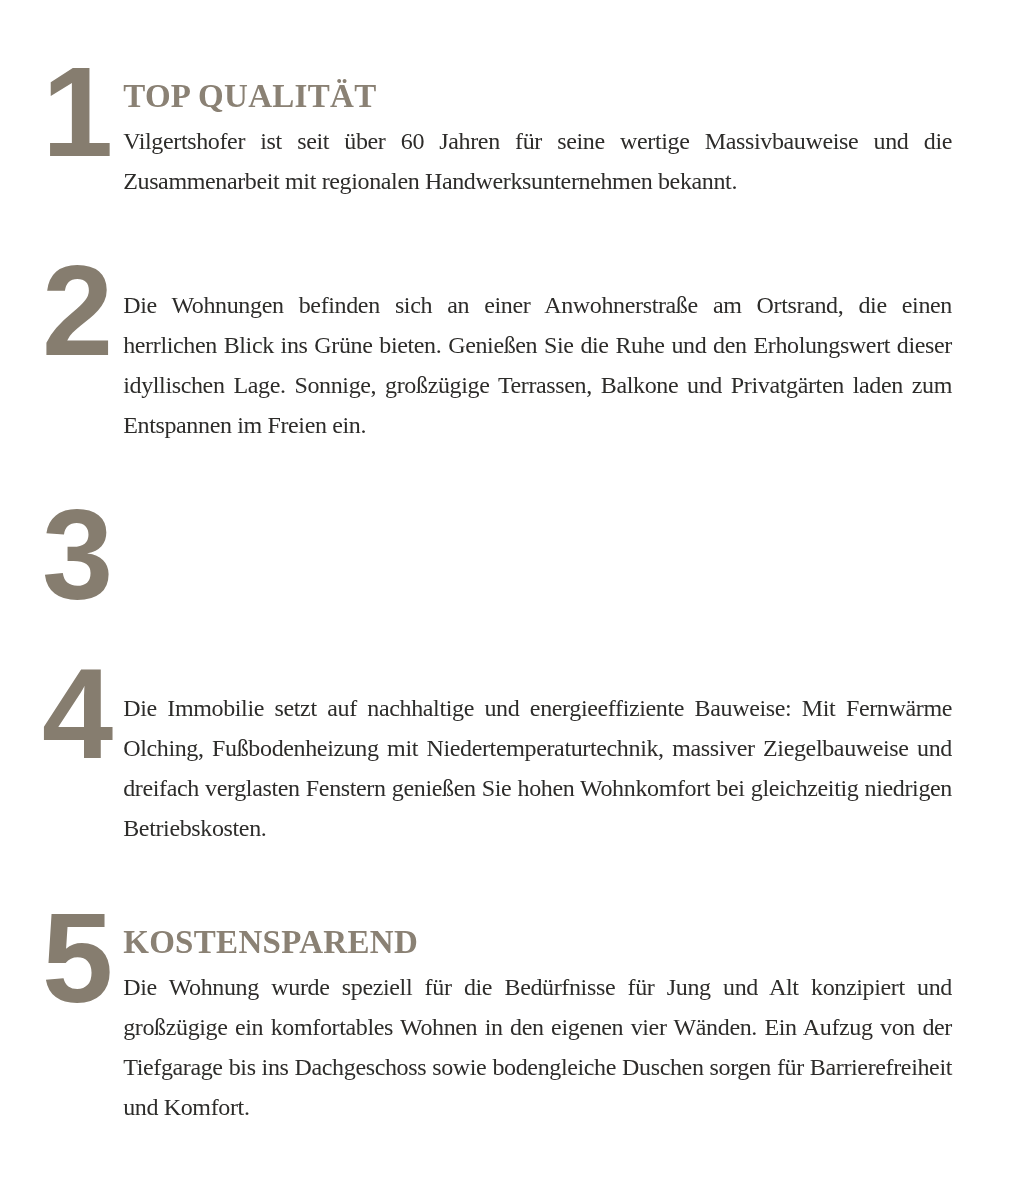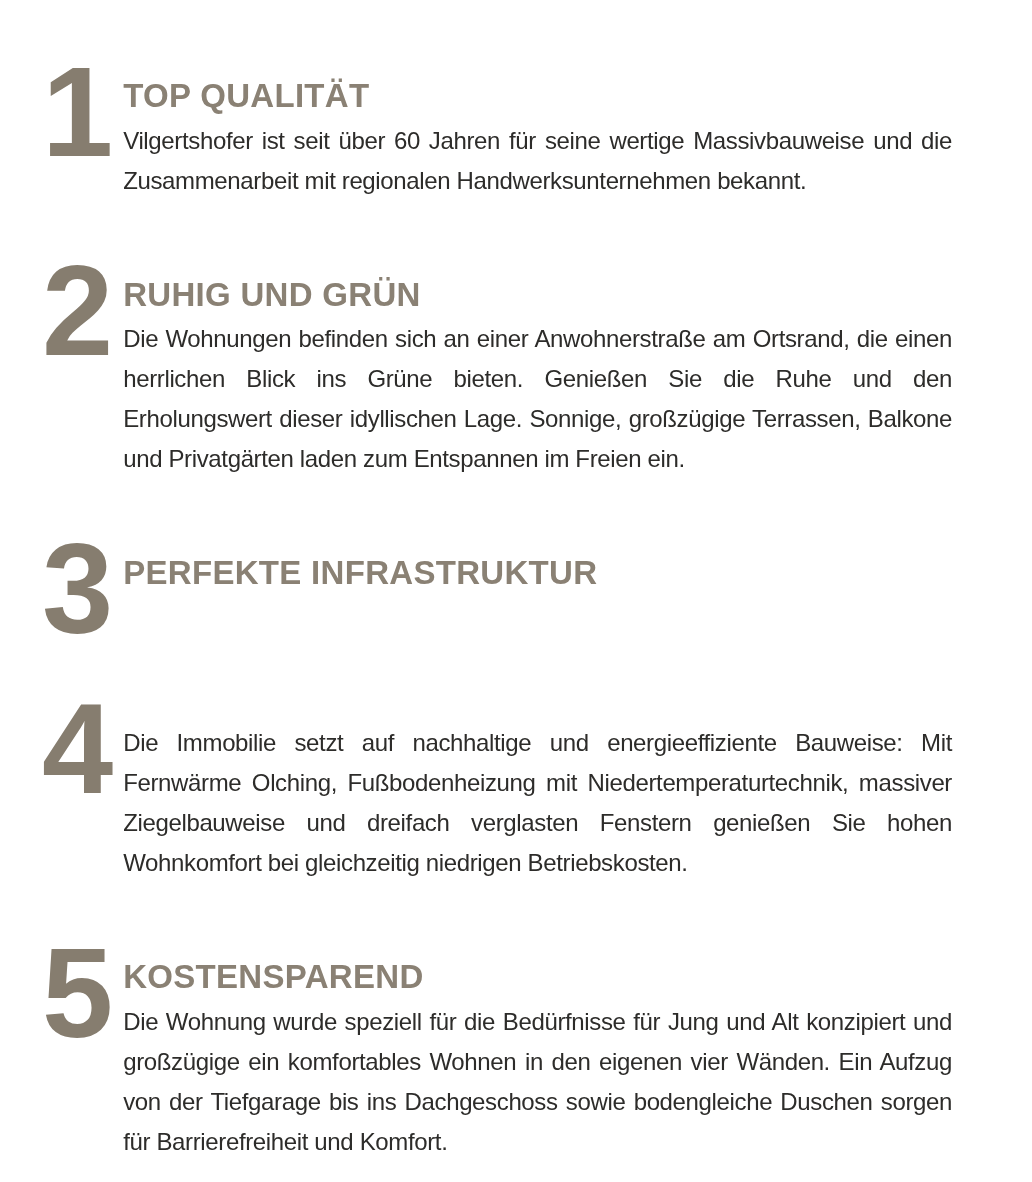--- a/index.html
+++ b/index.html
@@ -35,20 +35,21 @@
     font-weight: 700;
     line-height: 0.78;
     letter-spacing: -4px;
     color: var(--num-color, #867D6F);
     margin-right: 14px;
     user-select: none;
   }
   .content {
     flex: 1 1 auto;
     padding-top: 17px;
+    font-family: Liberation Serif, serif;
   }
   .heading {
     margin: 0;
     font-size: 33px;
     font-weight: 700;
     line-height: 1.05;
     letter-spacing: 0.3px;
     color: var(--heading-color, #8A8174);
   }
   .body-text {
@@ -71,29 +72,27 @@
     <div class="num">1</div>
     <div class="content">
       <h2 class="heading">TOP QUALITÄT</h2>
       <p class="body-text">Vilgertshofer ist seit über 60 Jahren für seine wertige Massivbauweise und die Zusammenarbeit mit regionalen Handwerksunternehmen bekannt.</p>
     </div>
   </section>
 
   <section class="benefit-section">
     <div class="num">2</div>
     <div class="content">
-      <h2 class="heading">RUHIG UND GRÜN</h2>
       <p class="body-text">Die Wohnungen befinden sich an einer Anwohnerstraße am Ortsrand, die einen herrlichen Blick ins Grüne bieten. Genießen Sie die Ruhe und den Erholungswert dieser idyllischen Lage. Sonnige, großzügige Terrassen, Balkone und Privatgärten laden zum Entspannen im Freien ein.</p>
     </div>
   </section>
 
   <section class="benefit-section">
     <div class="num">3</div>
     <div class="content">
-      <h2 class="heading">PERFEKTE INFRASTRUKTUR</h2>
     </div>
   </section>
 
   <section class="benefit-section">
     <div class="num">4</div>
     <div class="content">
       <p class="body-text">Die Immobilie setzt auf nachhaltige und energieeffiziente Bauweise: Mit Fernwärme Olching, Fußbodenheizung mit Niedertemperaturtechnik, massiver Ziegelbauweise und dreifach verglasten Fenstern genießen Sie hohen Wohnkomfort bei gleichzeitig niedrigen Betriebskosten.</p>
     </div>
   </section>
 

